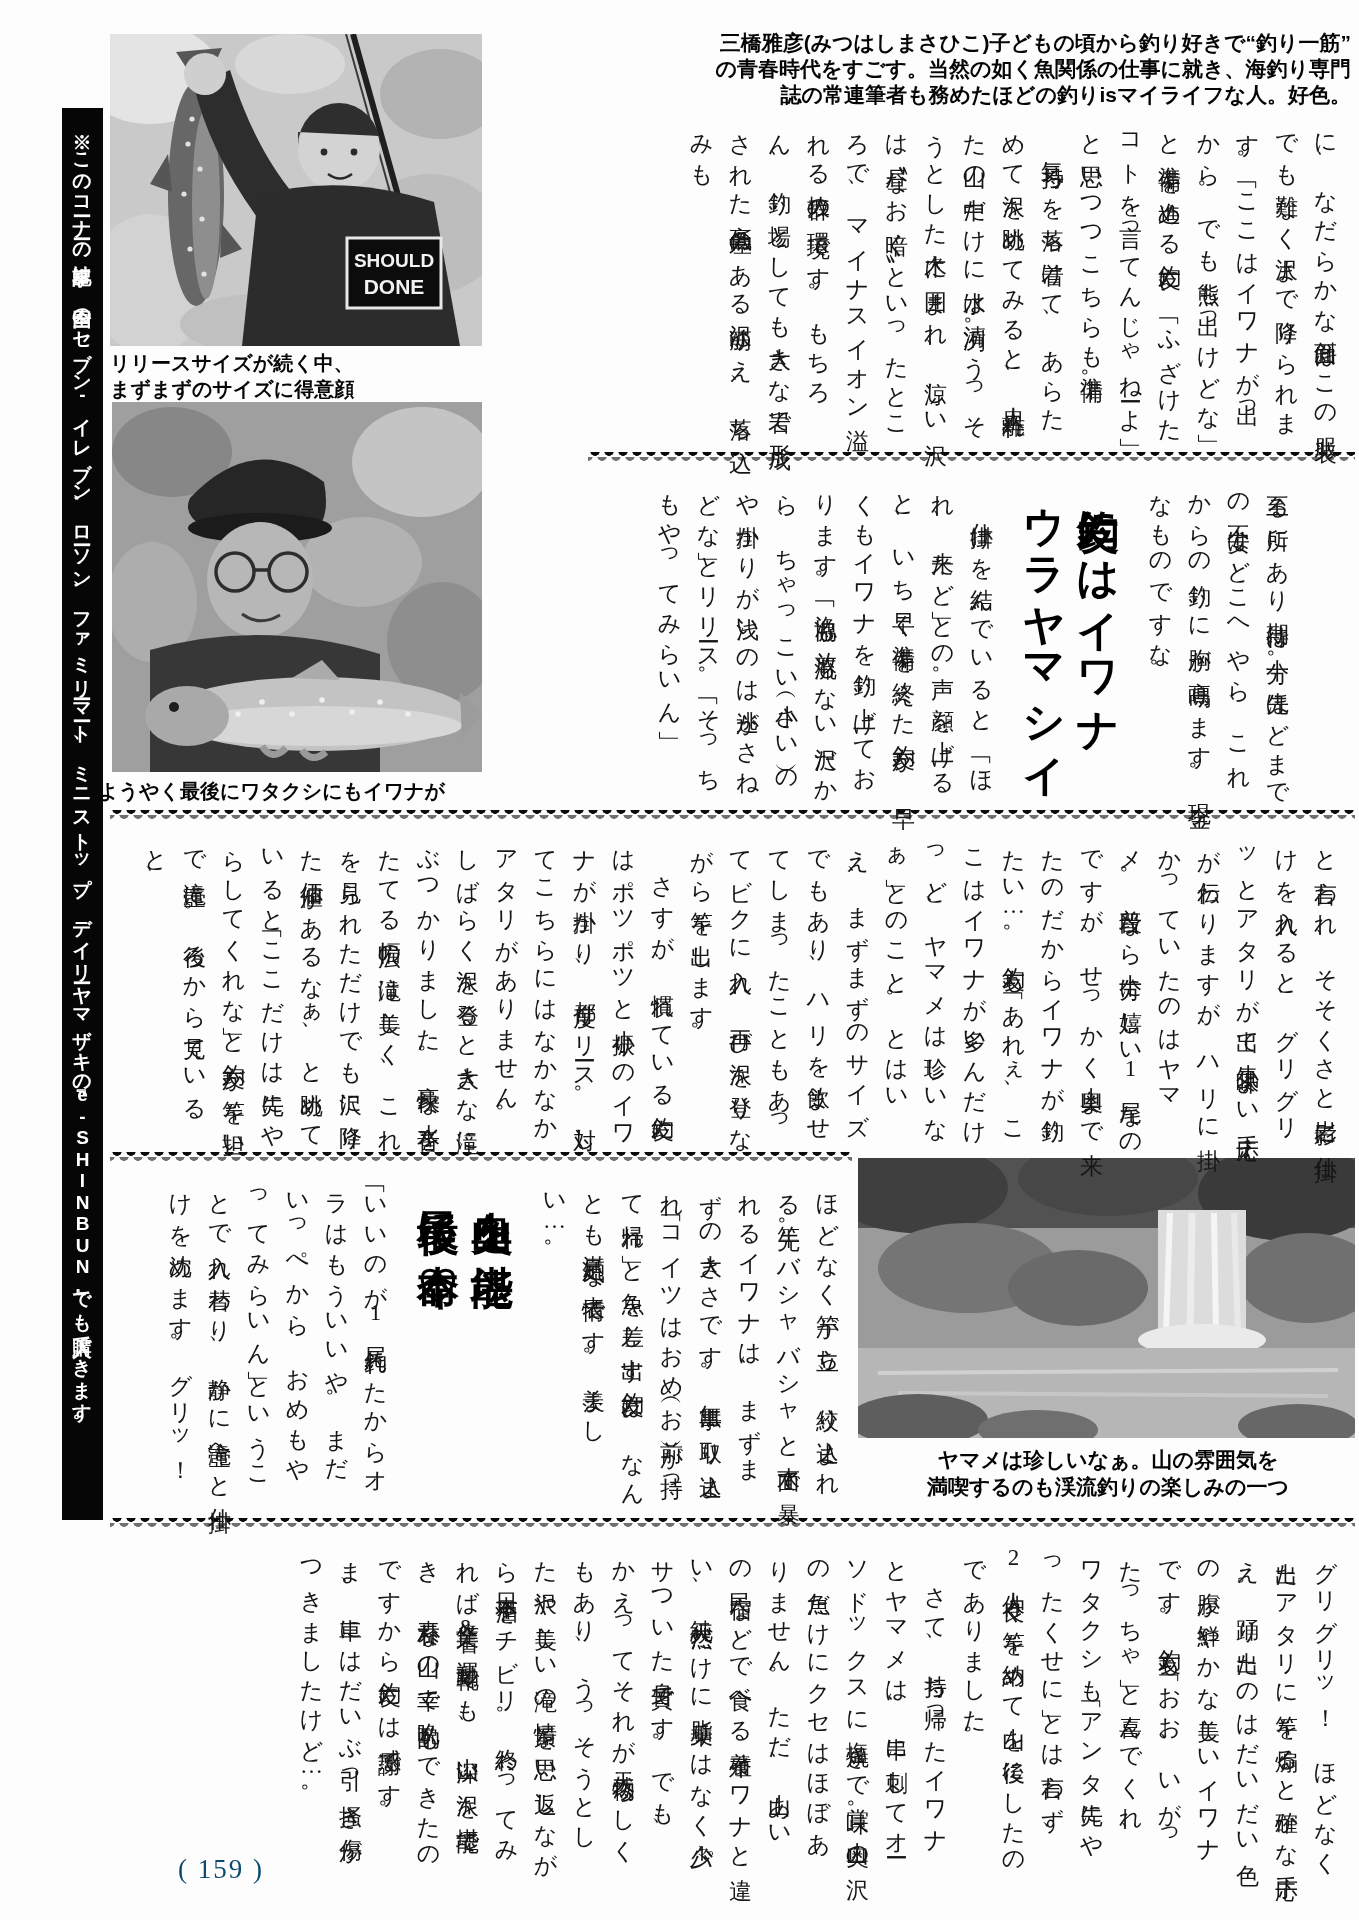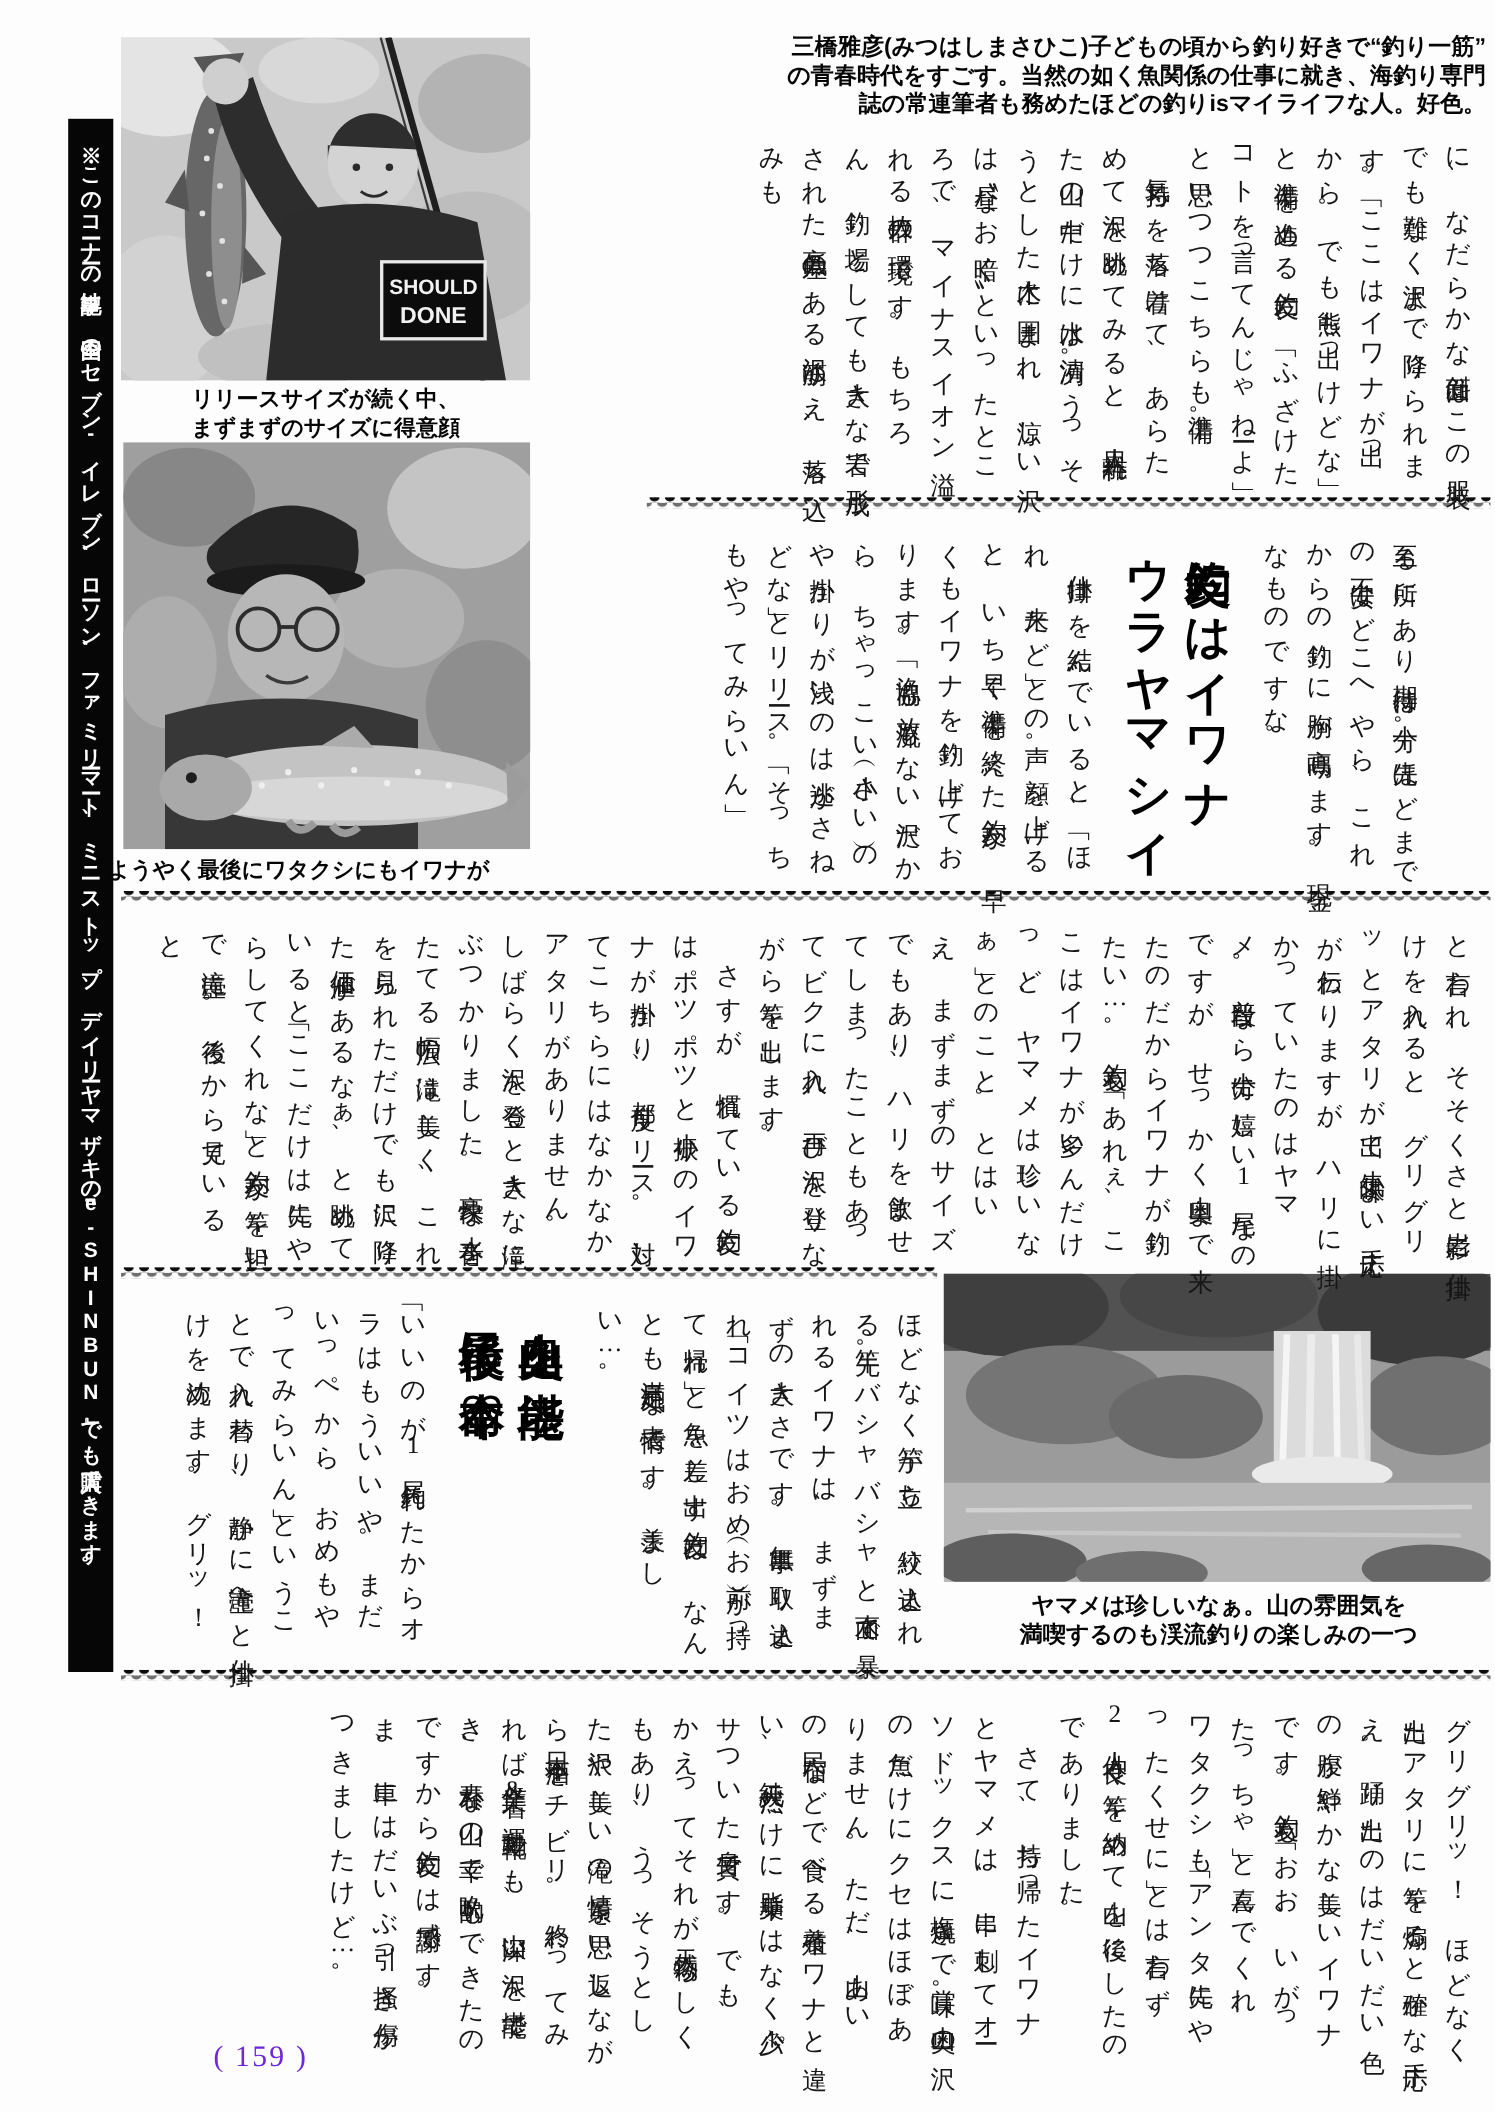--- a/index.html
+++ b/index.html
@@ -35,36 +35,36 @@
     font-size:19px;letter-spacing:0.5px;line-height:41px;
     padding-top:12px;box-sizing:border-box;
   }
   
   .hcaption{
     position:absolute;
     font-family:"Liberation Sans",sans-serif;font-weight:bold;color:#050505;
     white-space:pre-line;
   }
   .intro{left:536px;top:30px;width:815px;font-size:21px;line-height:26px;text-align:right;}
-  .cap1{left:110px;top:350px;width:372px;font-size:20px;line-height:26px;text-align:center;}
+  .cap1{left:110px;top:350px;width:372px;font-size:20px;line-height:26px;}
   .cap2{left:98px;top:778px;width:396px;font-size:20px;line-height:26px;}
   .cap3{left:858px;top:1446px;width:500px;font-size:21px;line-height:27px;text-align:center;}
   
   .wavy{
     position:absolute;height:11px;
     background:
       radial-gradient(ellipse 6px 5px at 7px 0px, #0a0a0a 4.2px, rgba(0,0,0,0) 4.9px) 0 0 / 14px 5px repeat-x,
       radial-gradient(ellipse 6px 5px at 7px 0px, #6f6f6f 4.2px, rgba(0,0,0,0) 4.9px) 7px 5px / 14px 5px repeat-x;
   }
   
   .photo{position:absolute;line-height:0;}
   .photo svg{display:block;}
   .pagenum{
     position:absolute;left:178px;top:1854px;
-    font-family:"Liberation Serif",serif;font-size:27px;color:#6d28d9;letter-spacing:2px;margin-left:16px;
+    font-family:"Liberation Serif",serif;font-size:27px;color:#0c4a6e;letter-spacing:2px;
   }
 </style>
 </head>
 <body>
 
 <div class="banner">※このコーナーの記事は、全国のセブン-イレブン、ローソン、ファミリーマート、ミニストップ、デイリーヤマザキの『e-SHINBUN』でも購入できます。</div>
 
 <div class="hcaption intro">三橋雅彦(みつはしまさひこ)子どもの頃から釣り好きで“釣り一筋”
 の青春時代をすごす。当然の如く魚関係の仕事に就き、海釣り専門
 誌の常連筆者も務めたほどの釣りisマイライフな人。好色。</div>

